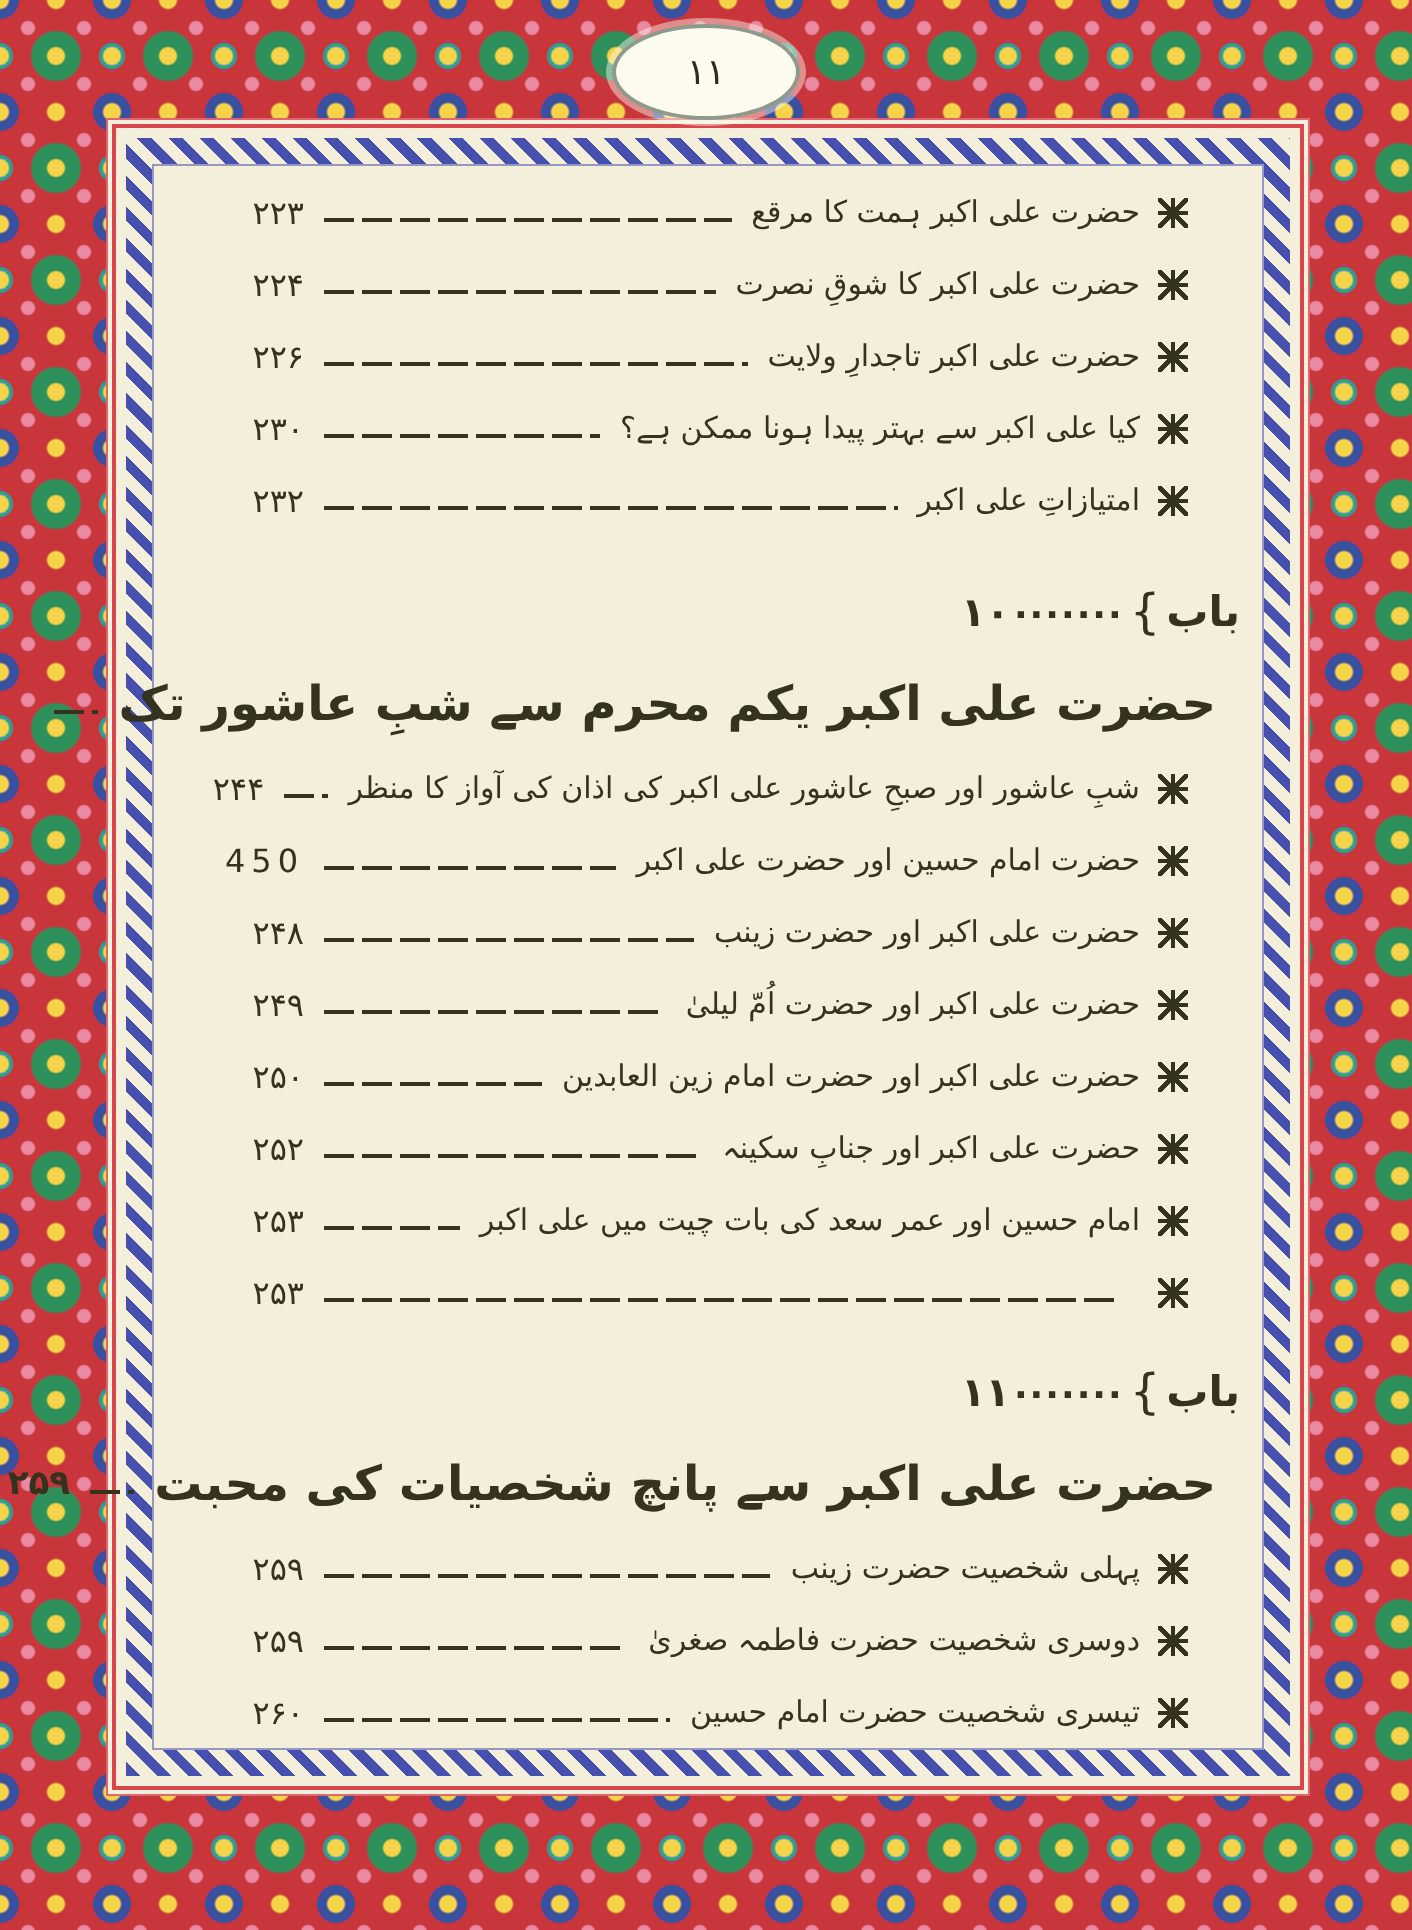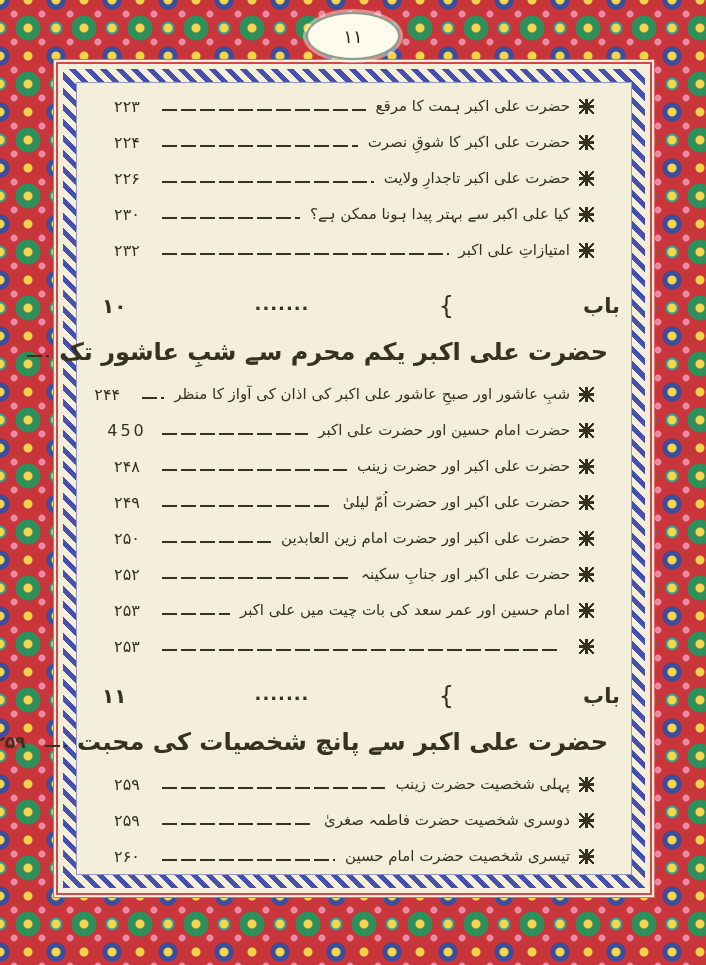--- a/index.html
+++ b/index.html
@@ -59,24 +59,24 @@
       linear-gradient(0deg,   rgba(0,0,0,0) 43%, var(--ink) 43% 57%, rgba(0,0,0,0) 57%),
       linear-gradient(90deg,  rgba(0,0,0,0) 43%, var(--ink) 43% 57%, rgba(0,0,0,0) 57%);
   }
   .etext{white-space:nowrap;font-size:15px;line-height:1;}
   .leader{
     flex:1;min-width:22px;height:2px;margin:0 10px;align-self:center;transform:translateY(4px);
     background:repeating-linear-gradient(90deg, var(--ink) 0 15px, rgba(0,0,0,0) 15px 19px);
   }
   .pnum{
     direction:ltr;unicode-bidi:isolate;font-size:16px;letter-spacing:3px;
-    min-width:50px;text-align:center;flex:0 0 auto;
+    min-width:50px;text-align:right;flex:0 0 auto;
   }
   .bab{
-    direction:ltr;justify-content:space-between;height:44px;margin-top:16px;
+    direction:ltr;justify-content:flex-end;height:44px;margin-top:16px;
     padding:0 4px 0 20px;font-weight:bold;
   }
   .bab .bnum{font-size:20px;letter-spacing:2px;unicode-bidi:isolate;}
   .bab .bdots{font-size:18px;letter-spacing:1px;margin:0 2px;transform:translateY(-3px);}
   .bab .bbrace{font-size:24px;font-weight:normal;margin:0 1px;}
   .bab .blabel{font-size:21px;margin-left:2px;}
   .heading{height:48px;padding:0 16px 0 20px;}
   .heading .etext{font-size:24px;font-weight:bold;}
   .heading .pnum{font-size:17px;font-weight:bold;}
   .bab2{margin-top:10px;}

